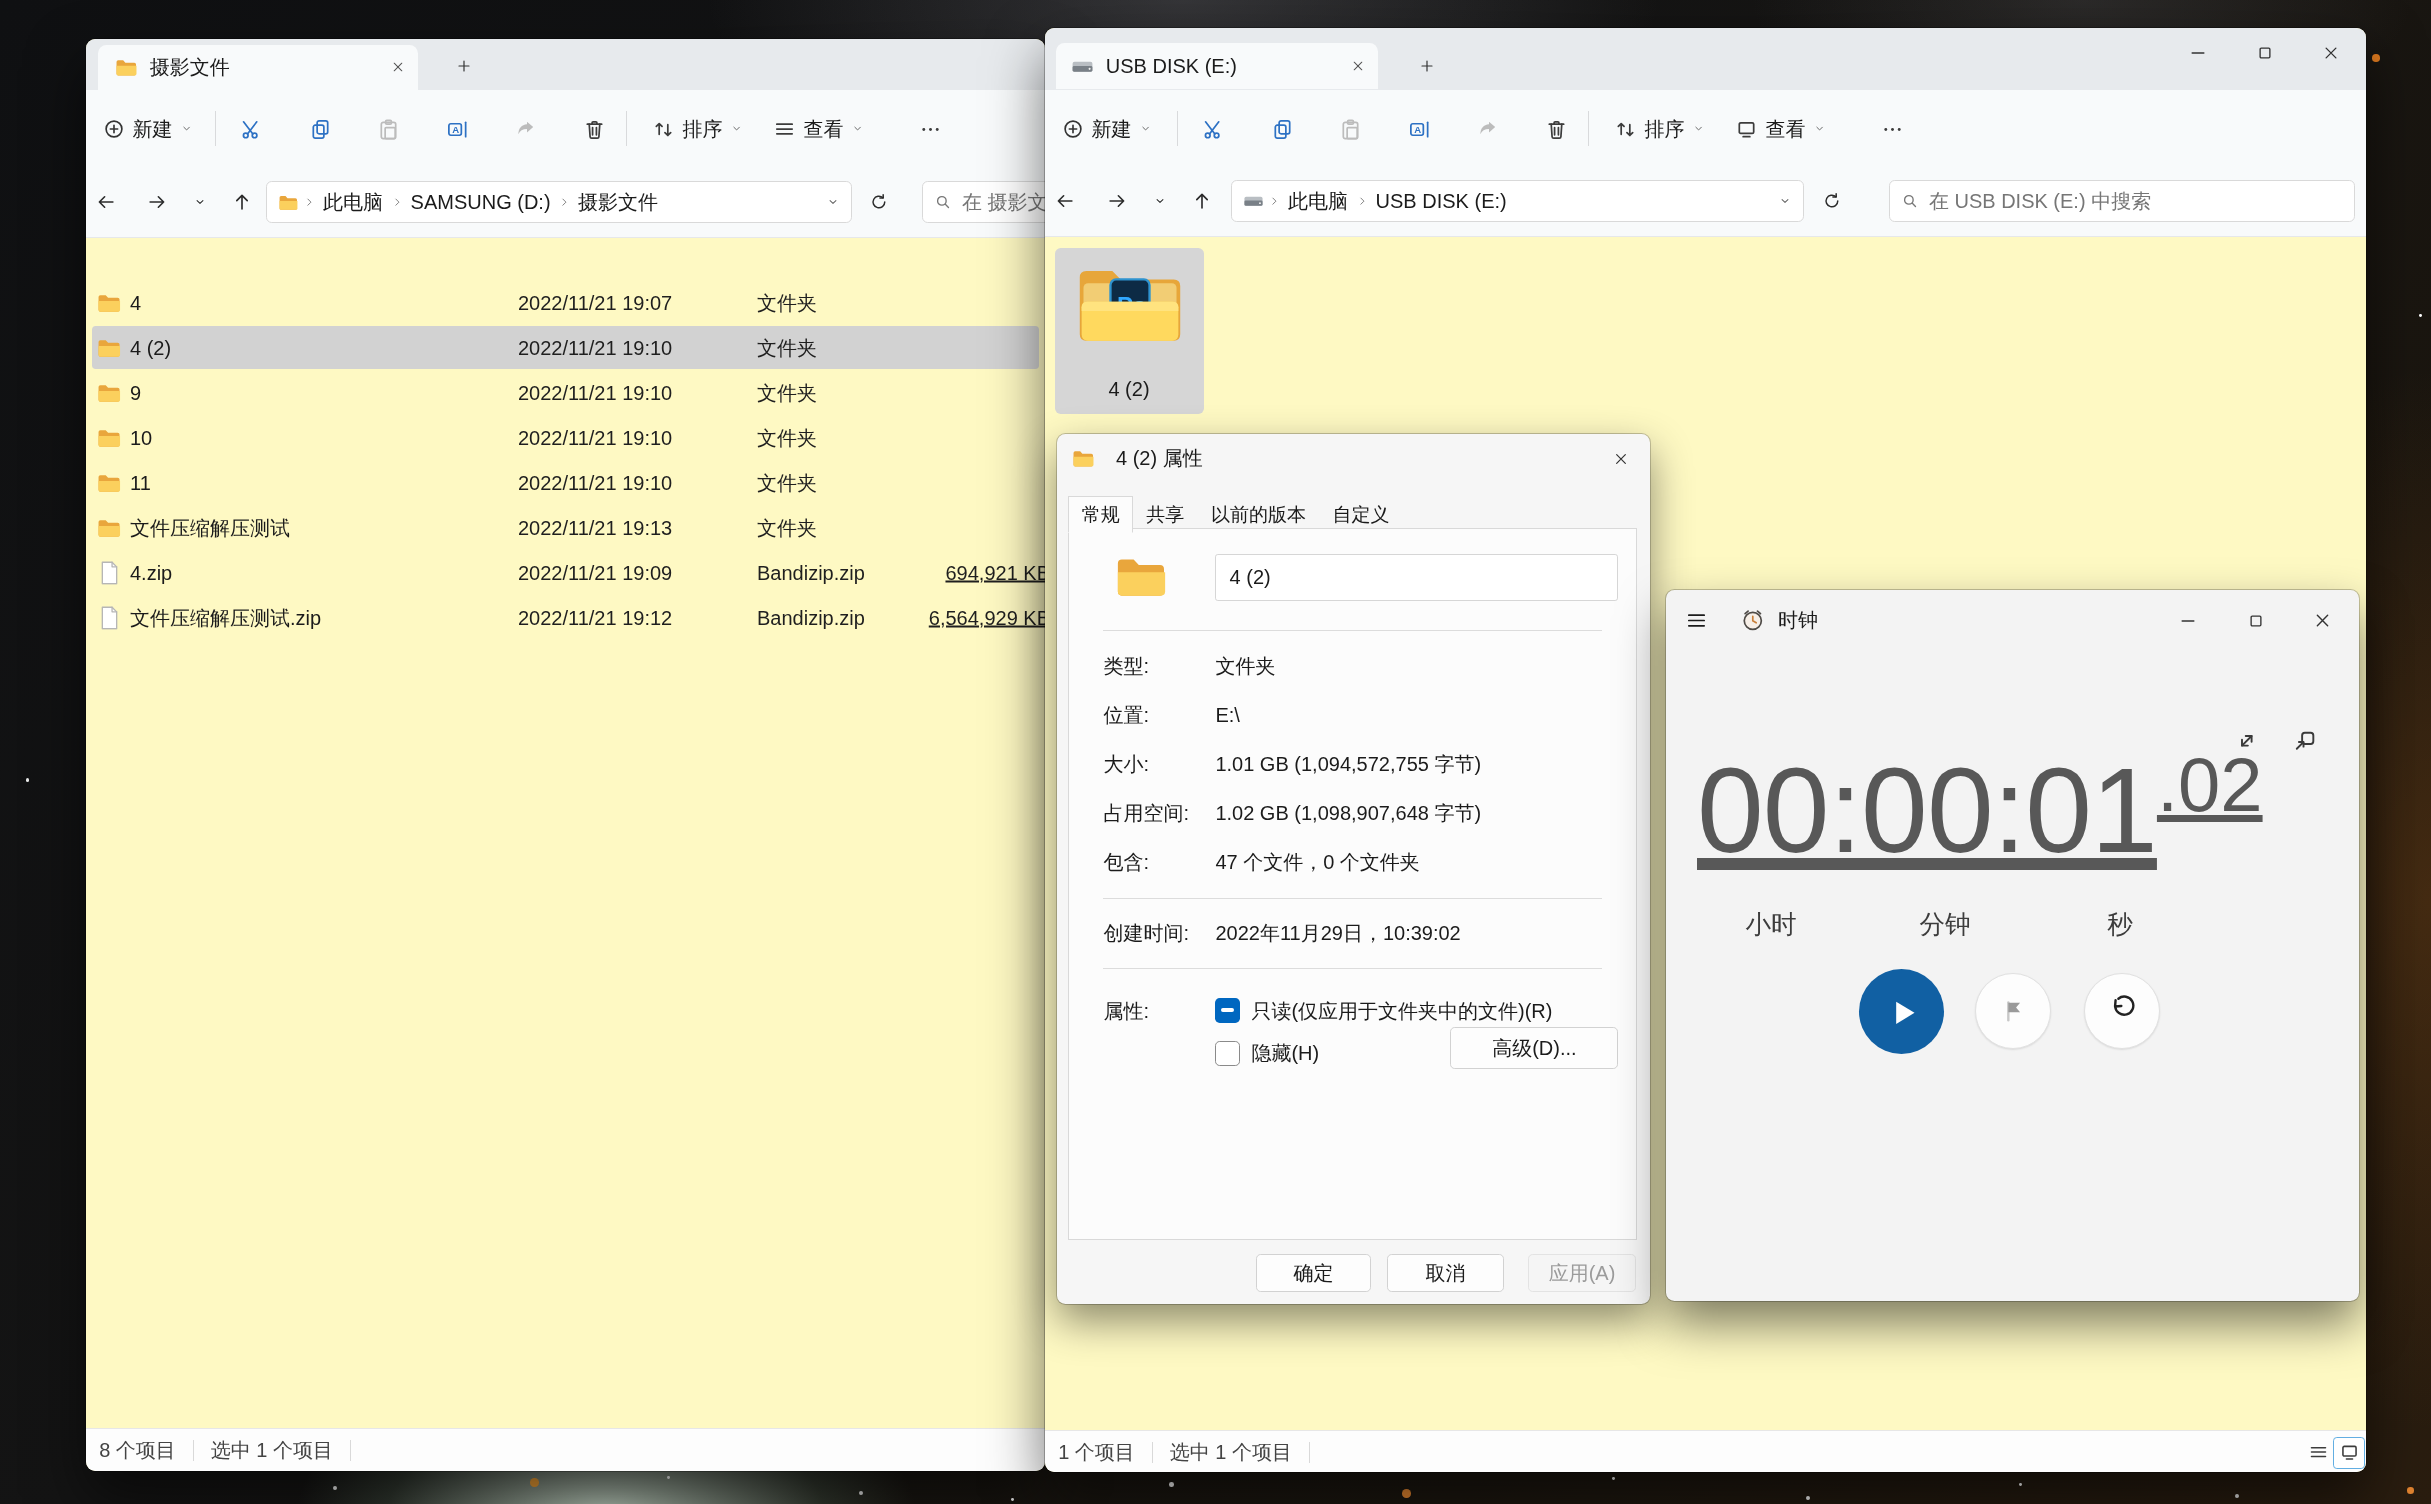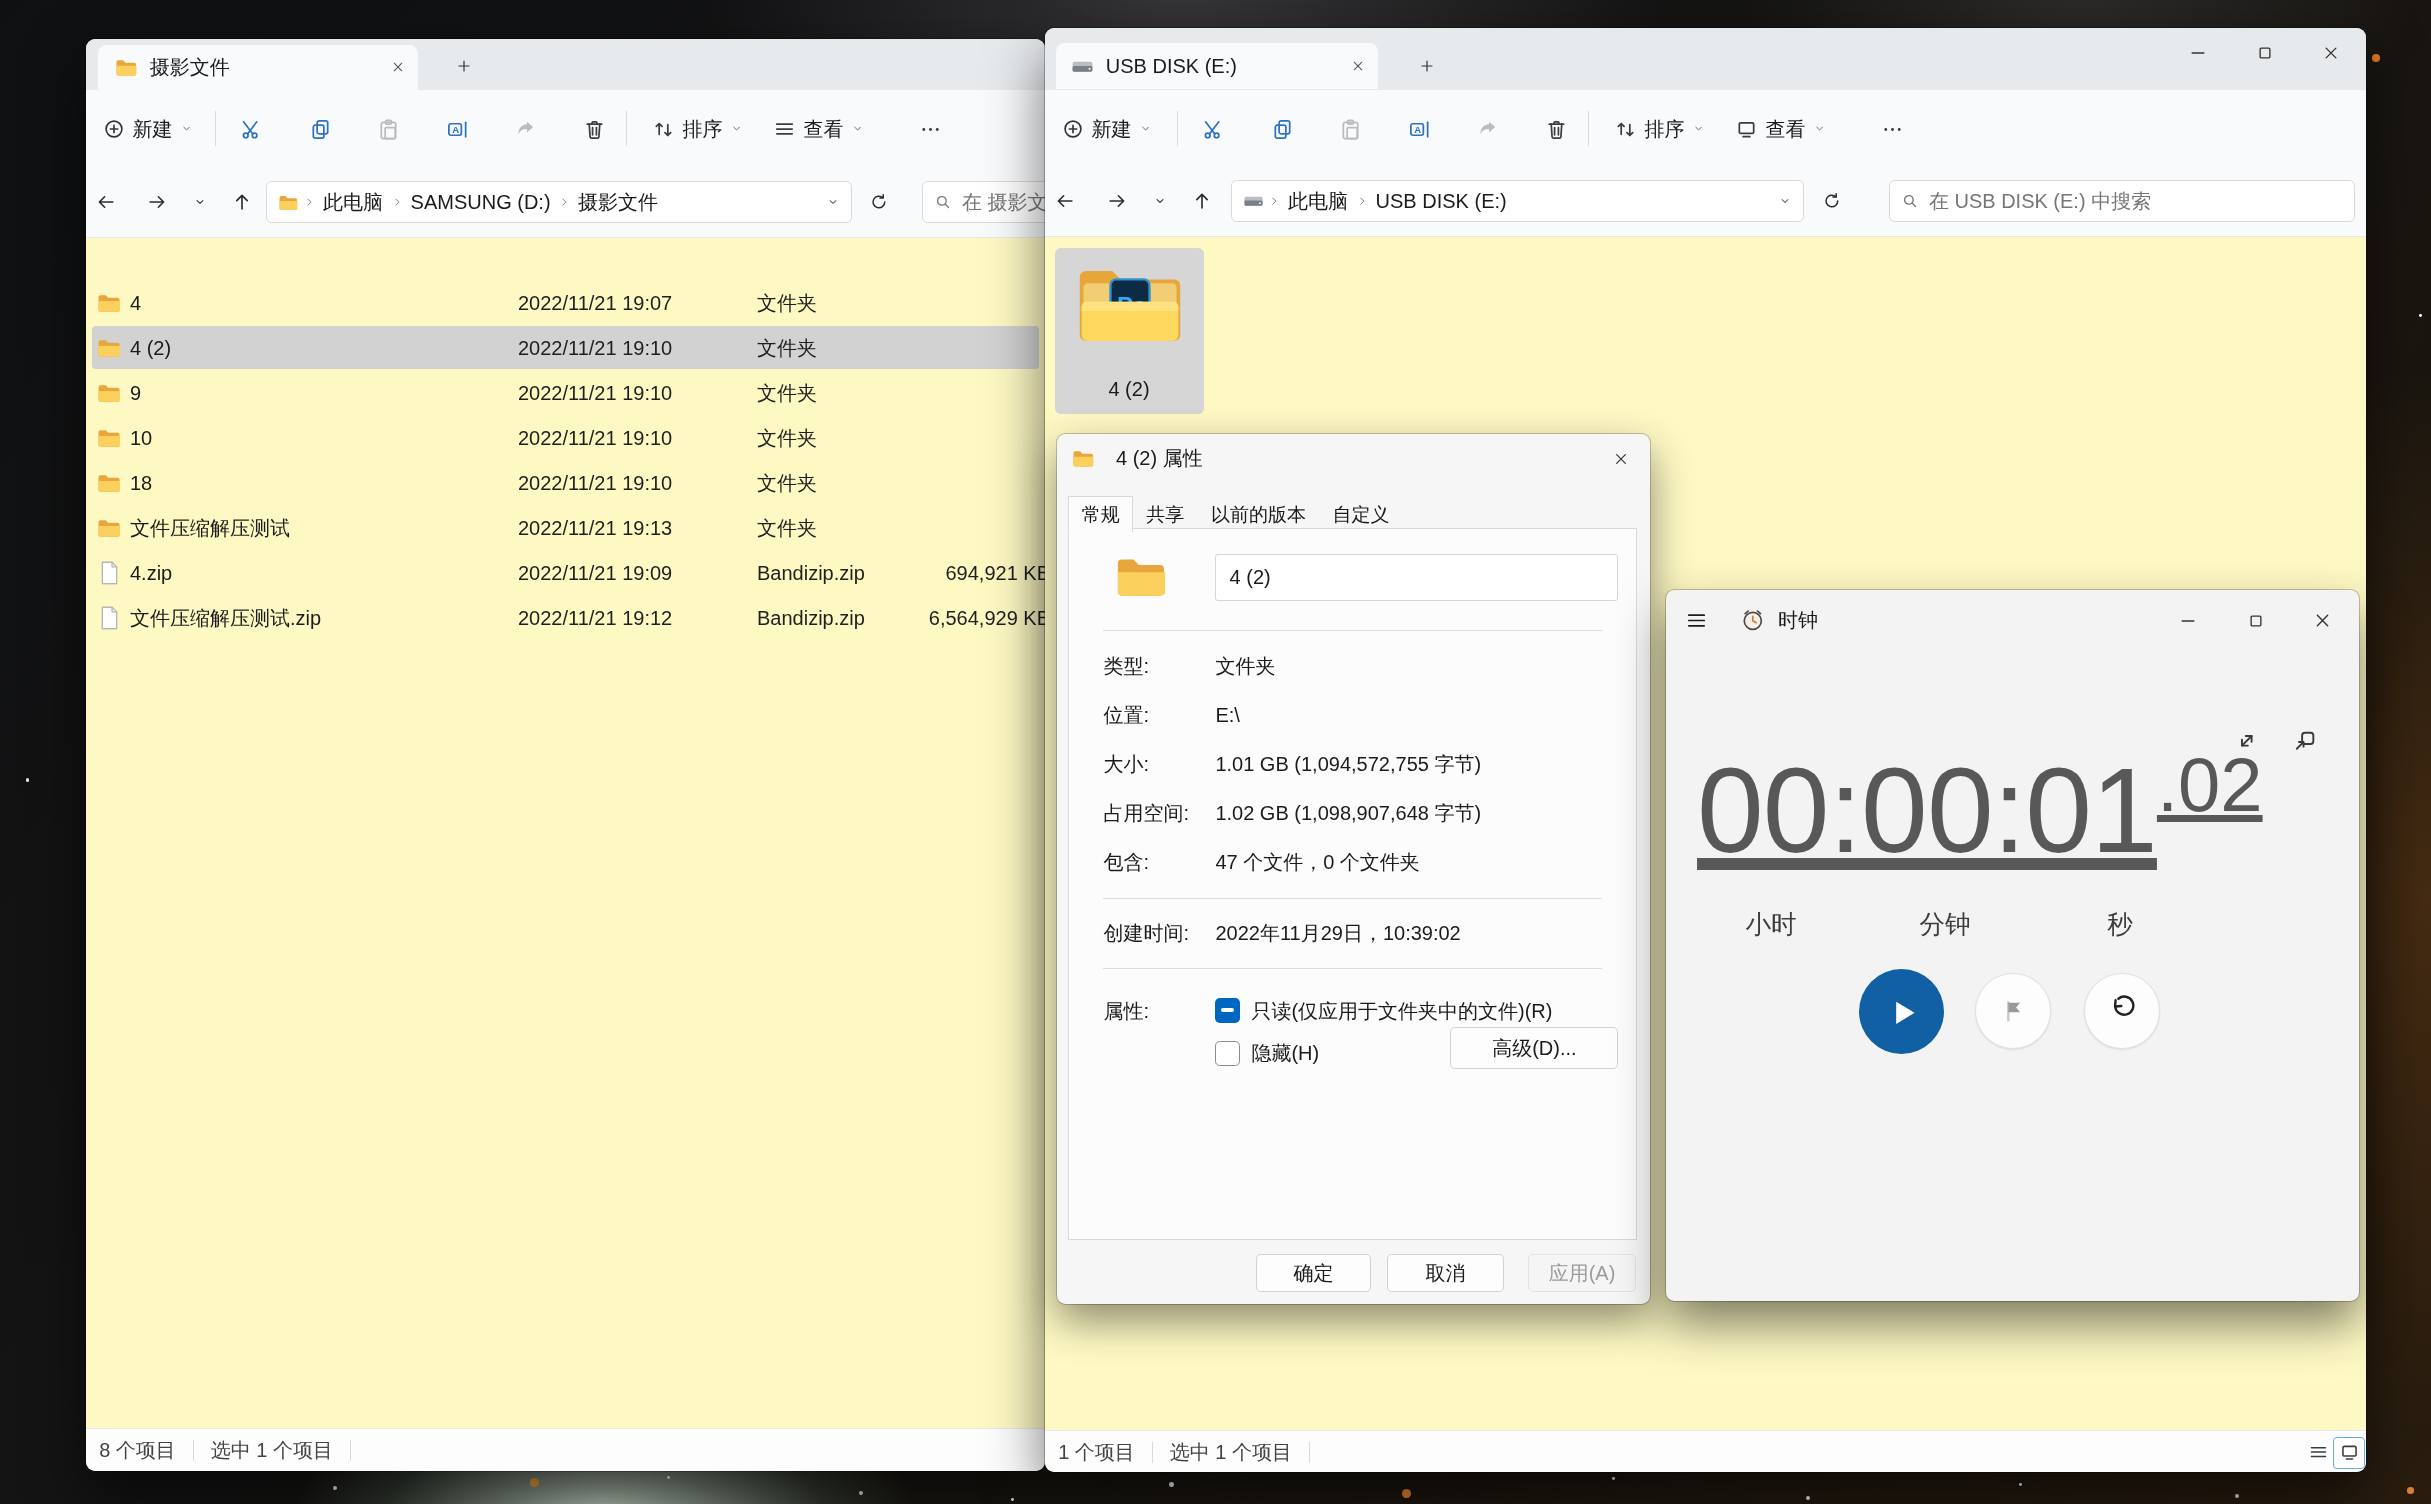--- a/index.html
+++ b/index.html
@@ -39,21 +39,21 @@
   .hcol{position:absolute;font-size:20px;color:#5f5f5f;white-space:nowrap;}
   .hsep{position:absolute;width:0.9px;height:24.6px;background:#e3e3e3;}
   .rows{position:absolute;left:0;width:100%;}
   .row{position:relative;height:45px;}
   .row.sel::before{content:"";position:absolute;left:5.7px;right:5.7px;top:0.9px;bottom:0.9px;background:#d2d2d2;border-radius:3.8px;}
   .row>*{position:absolute;top:50%;transform:translateY(-50%);}
   .c-ico{left:11.4px;}
   .c-name{left:44px;font-size:20px;white-space:nowrap;}
   .c-date{left:432px;font-size:20px;color:#1f1f1f;white-space:nowrap;}
   .c-type{left:671px;font-size:20px;color:#1f1f1f;white-space:nowrap;}
-  .c-size{left:814px;width:150px;font-size:20px;color:#1f1f1f;text-align:right;white-space:nowrap;}
+  .c-size{left:814px;width:150px;font-size:20px;color:#1f1f1f;text-align:right;white-space:nowrap;text-decoration:underline;}
   .statusbar{position:absolute;left:0;width:100%;background:#fdfdfd;border-top:0.9px solid #e7e7e7;
              display:flex;align-items:center;padding-left:13.2px;box-sizing:border-box;}
   .statustext{font-size:20px;color:#444;white-space:nowrap;}
   .stsep{width:0.9px;height:21px;background:#d9d9d9;margin:0 17px;}
   .winctl{position:absolute;top:7.6px;width:57px;height:42px;display:flex;align-items:center;justify-content:center;color:#333;}
   
   .dialog{position:absolute;background:#f6f6f6;border-radius:8.5px;overflow:hidden;
           box-shadow:0 0 0 0.9px rgba(0,0,0,.22), 0 17px 42px rgba(0,0,0,.45);}
   .dlg-title{position:absolute;left:0;top:0;width:100%;height:49px;display:flex;align-items:center;}
   .dlg-title .t{font-size:20px;margin-left:21px;}
@@ -426,21 +426,21 @@
       <span class="c-name">10</span>
       <span class="c-date">2022/11/21 19:10</span>
       <span class="c-type">文件夹</span>
     </div>
     <div class="row">
       <span class="c-ico">
           <svg class="ic" width="24.6" height="21" viewBox="0 0 26 22">
             <use href="#s-folder"></use>
           </svg>
         </span>
-      <span class="c-name">18</span>
+      <span class="c-name">11</span>
       <span class="c-date">2022/11/21 19:10</span>
       <span class="c-type">文件夹</span>
     </div>
     <div class="row">
       <span class="c-ico">
           <svg class="ic" width="24.6" height="21" viewBox="0 0 26 22">
             <use href="#s-folder"></use>
           </svg>
         </span>
       <span class="c-name">文件压缩解压测试</span>

